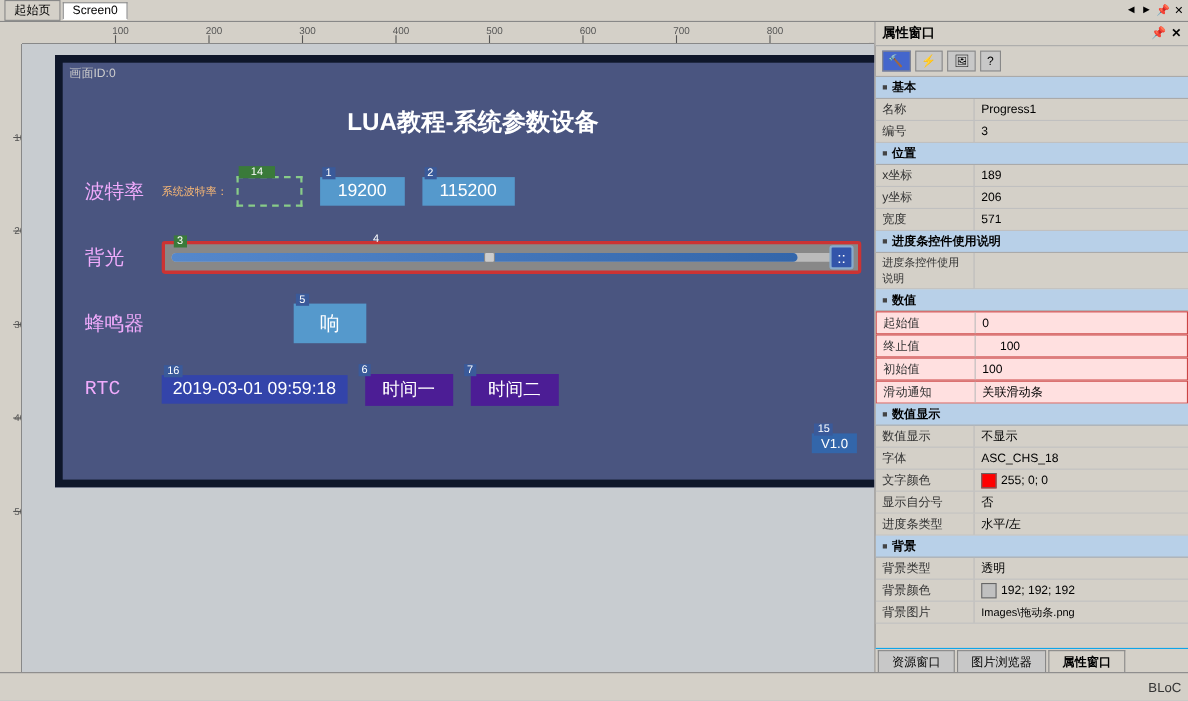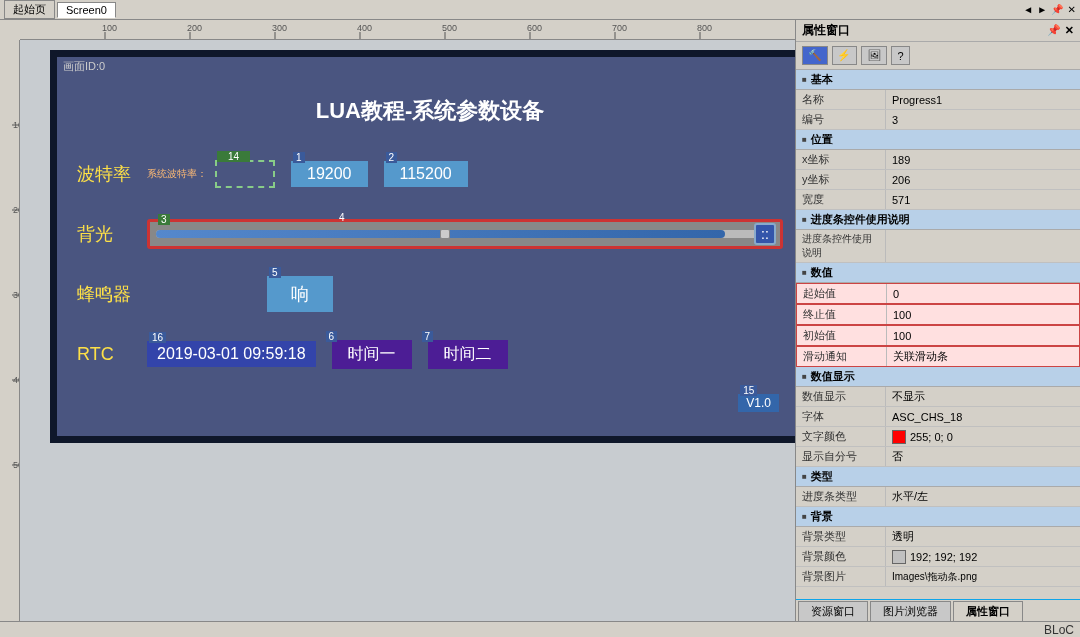--- a/index.html
+++ b/index.html
@@ -26,21 +26,21 @@
 
     
     .screen-canvas { position: absolute; top: 10px; left: 30px; width: 760px; background: #4a5580; border: 7px solid #0f172a; }
     .screen-id { color: #ccc; font-size: 11px; padding: 2px 6px 4px 6px; }
 
     .screen-content { padding: 10px 20px 20px 20px; }
 
     .main-title { text-align: center; color: #fff; font-size: 22px; font-weight: bold; margin-bottom: 20px; padding: 8px; }
 
     .row { display: flex; align-items: center; margin-bottom: 20px; min-height: 40px; }
-    .row-label { color: #fde047; font-size: 18px; width: 70px; flex-shrink: 0; }
+    .row-label { color: #f0abfc; font-size: 18px; width: 70px; flex-shrink: 0; font-family: Liberation Mono, monospace; }
 
     
     .baud-row { display: flex; align-items: center; gap: 8px; flex: 1; }
     .baud-btn { background: #5599cc; color: #fff; font-size: 16px; padding: 4px 16px; border: none; cursor: pointer; position: relative; }
 
     
     .slider-container { flex: 1; background: #888; border: 3px solid #cc3333; border-radius: 3px; padding: 8px 6px; position: relative; }
 
     
     .buzz-btn { background: #5599cc; color: #fff; font-size: 18px; padding: 6px 24px; border: none; cursor: pointer; position: relative; }
@@ -72,21 +72,21 @@
     .bottom-tab { padding: 2px 12px; font-size: 11px; background: #c8c8c8; border: 1px solid #888; border-bottom: none; margin-left: 2px; cursor: pointer; }
     .bottom-tab.active { background: #d4d0c8; font-weight: bold; }
 
     .props-win-header { display: flex; align-items: center; padding: 2px 6px; background: #d4d0c8; border-bottom: 1px solid #aaa; font-size: 12px; font-weight: bold; justify-content: space-between; }
     .win-controls { display: flex; gap: 4px; font-size: 11px; }
 
     
     .h-ruler { display: flex; align-items: flex-end; padding-left: 0; }
 
     
-    .status-bar { height: 16px; background: #d4d0c8; border-top: 1px solid #888; display: flex; align-items: center; padding: 0 6px; font-size: 11px; color: #333; flex-shrink: 0; }
+    .status-bar { height: 26px; background: #d4d0c8; border-top: 1px solid #888; display: flex; align-items: center; padding: 0 6px; font-size: 11px; color: #333; flex-shrink: 0; }
     .bloc-label { margin-left: auto; font-size: 12px; color: #333; }
   </style>
 </head>
 <body>
 
 <div class="top-bar">
   <div class="tab">起始页</div>
   <div class="tab active">Screen0</div>
   <div class="top-bar-right">
     <span class="arrow-btn">◄</span>
@@ -275,21 +275,21 @@
           <div class="prop-value"></div>
         </div>
       </div>
 
       <div class="props-section">
         <div class="section-header">数值</div>
         <div class="prop-row" style="background:#ffe0e0;border:1px solid #cc4444;">
           <div class="prop-name">起始值</div>
           <div class="prop-value">0</div>
         </div>
-        <div class="prop-row" style="background:#ffe0e0;border:1px solid #cc4444;">
+        <div class="prop-row" style="background:#ffe0e0;border:1px solid #cc4444;gap:16px;">
           <div class="prop-name">终止值</div>
           <div class="prop-value">100</div>
         </div>
         <div class="prop-row" style="background:#ffe0e0;border:1px solid #cc4444;">
           <div class="prop-name">初始值</div>
           <div class="prop-value">100</div>
         </div>
         <div class="prop-row" style="background:#ffe0e0;border:1px solid #cc4444;">
           <div class="prop-name">滑动通知</div>
           <div class="prop-value">关联滑动条</div>
@@ -313,21 +313,20 @@
             255; 0; 0
           </div>
         </div>
         <div class="prop-row">
           <div class="prop-name">显示自分号</div>
           <div class="prop-value">否</div>
         </div>
       </div>
 
       <div class="props-section">
-        <div class="section-header">类型</div>
         <div class="prop-row">
           <div class="prop-name">进度条类型</div>
           <div class="prop-value">水平/左</div>
         </div>
       </div>
 
       <div class="props-section">
         <div class="section-header">背景</div>
         <div class="prop-row">
           <div class="prop-name">背景类型</div>

